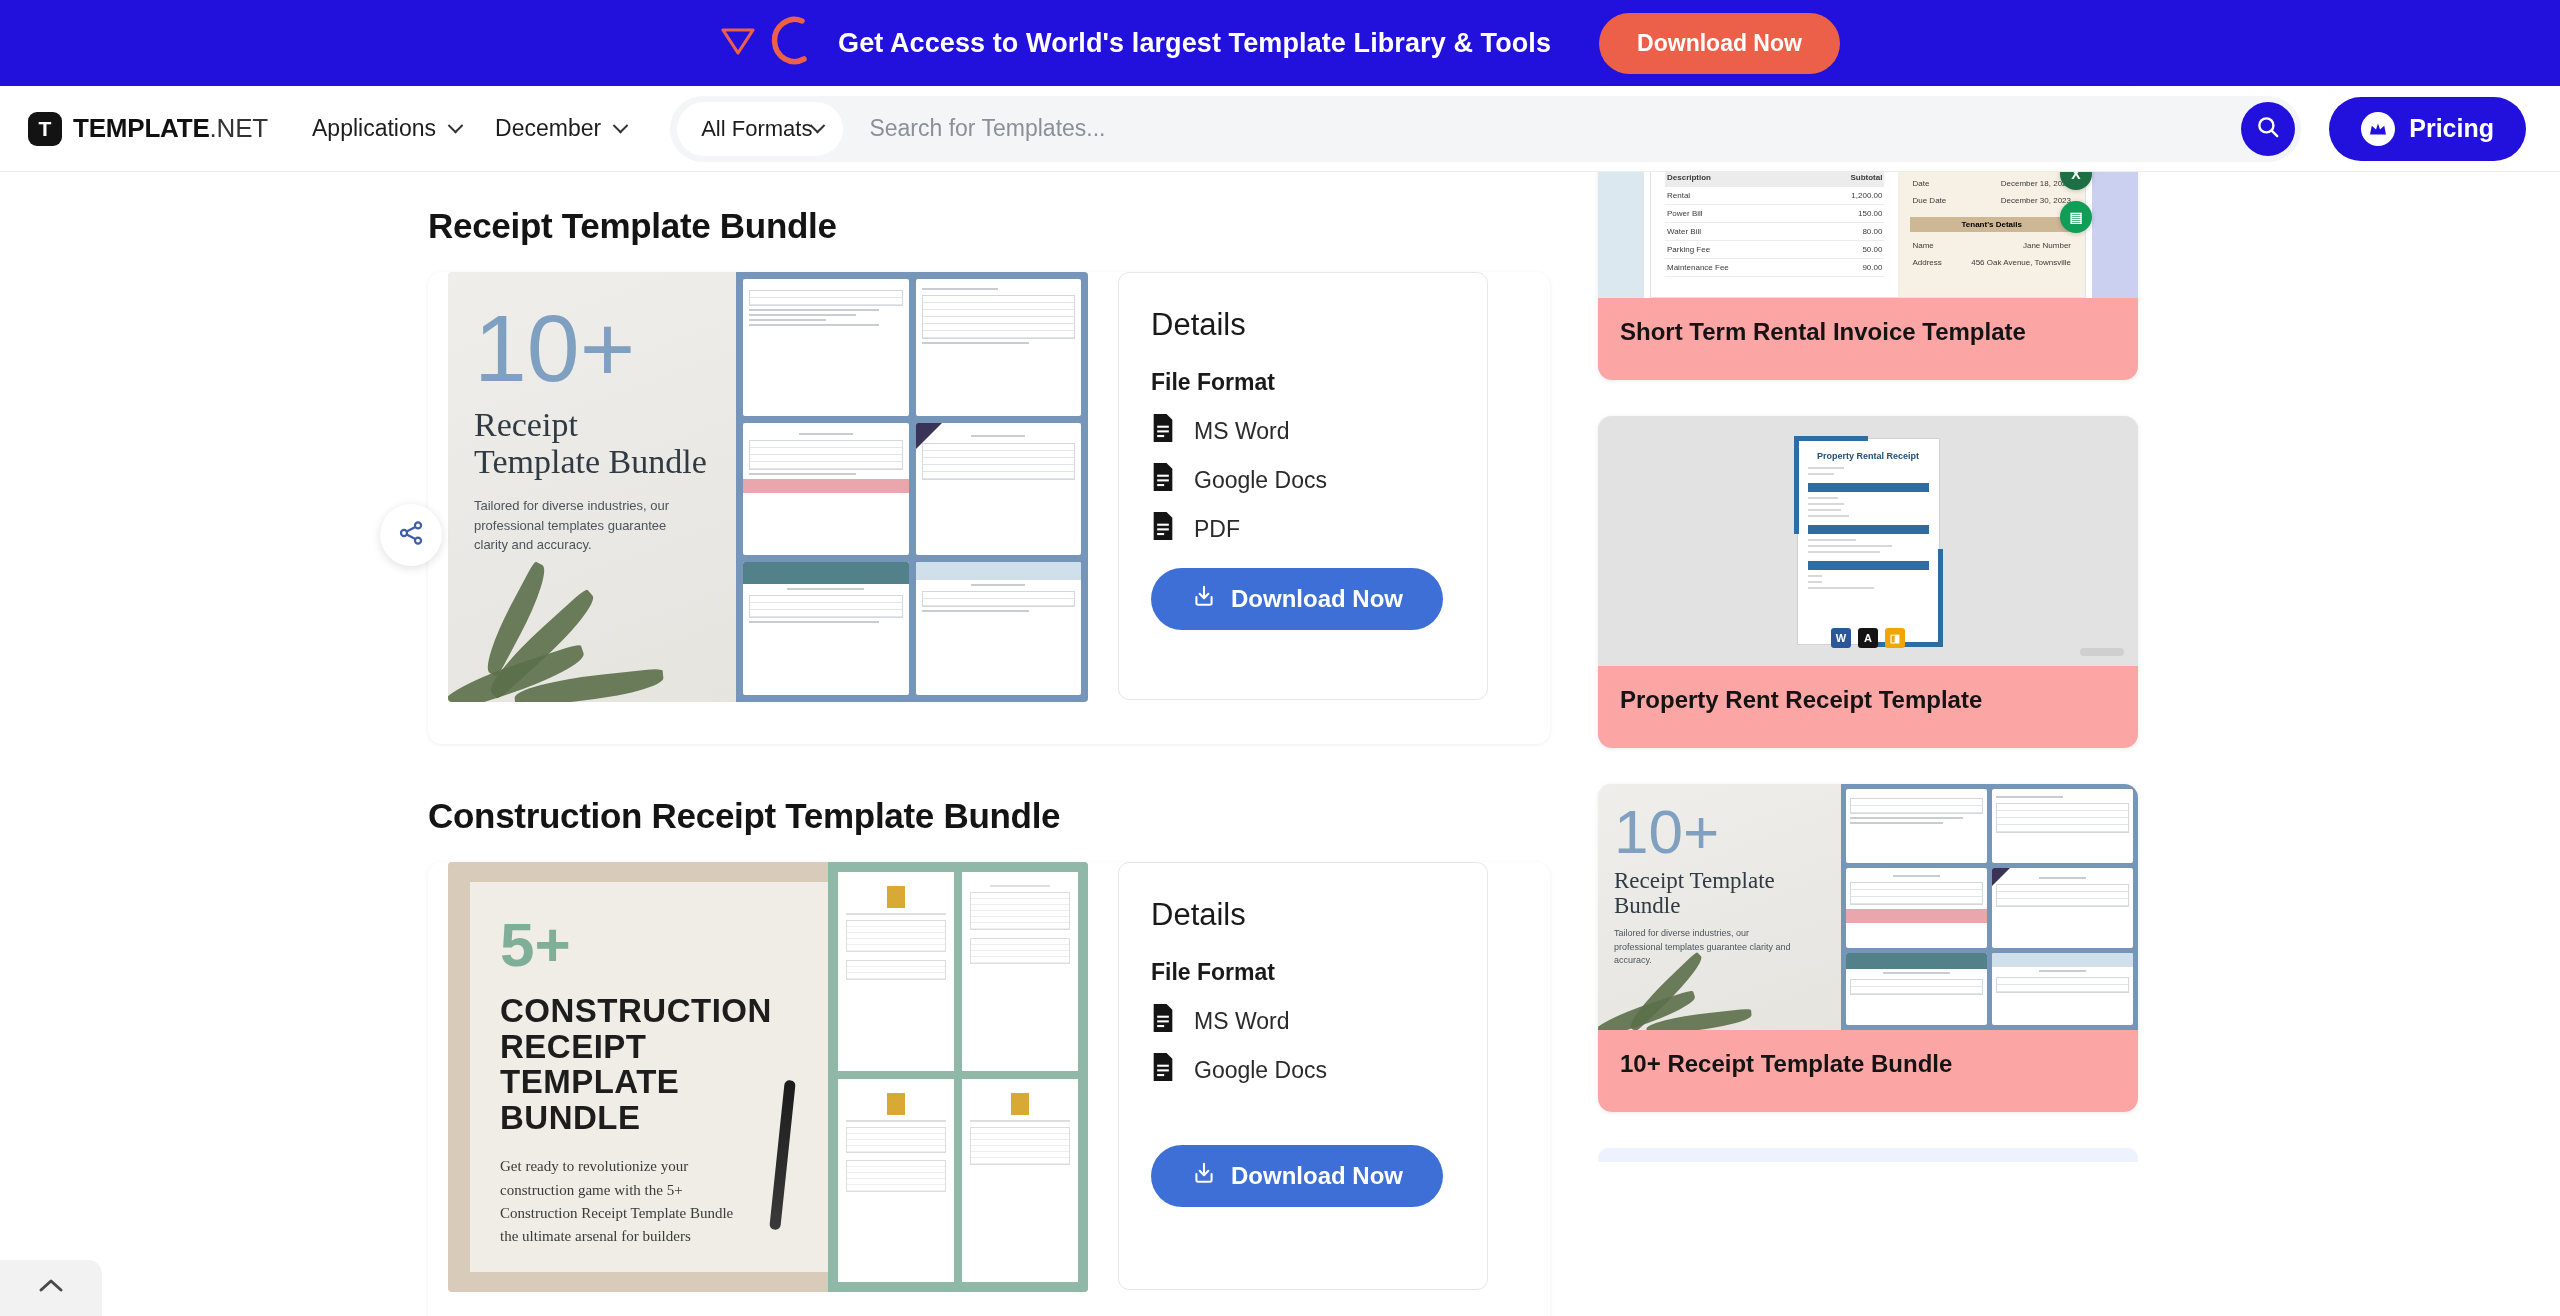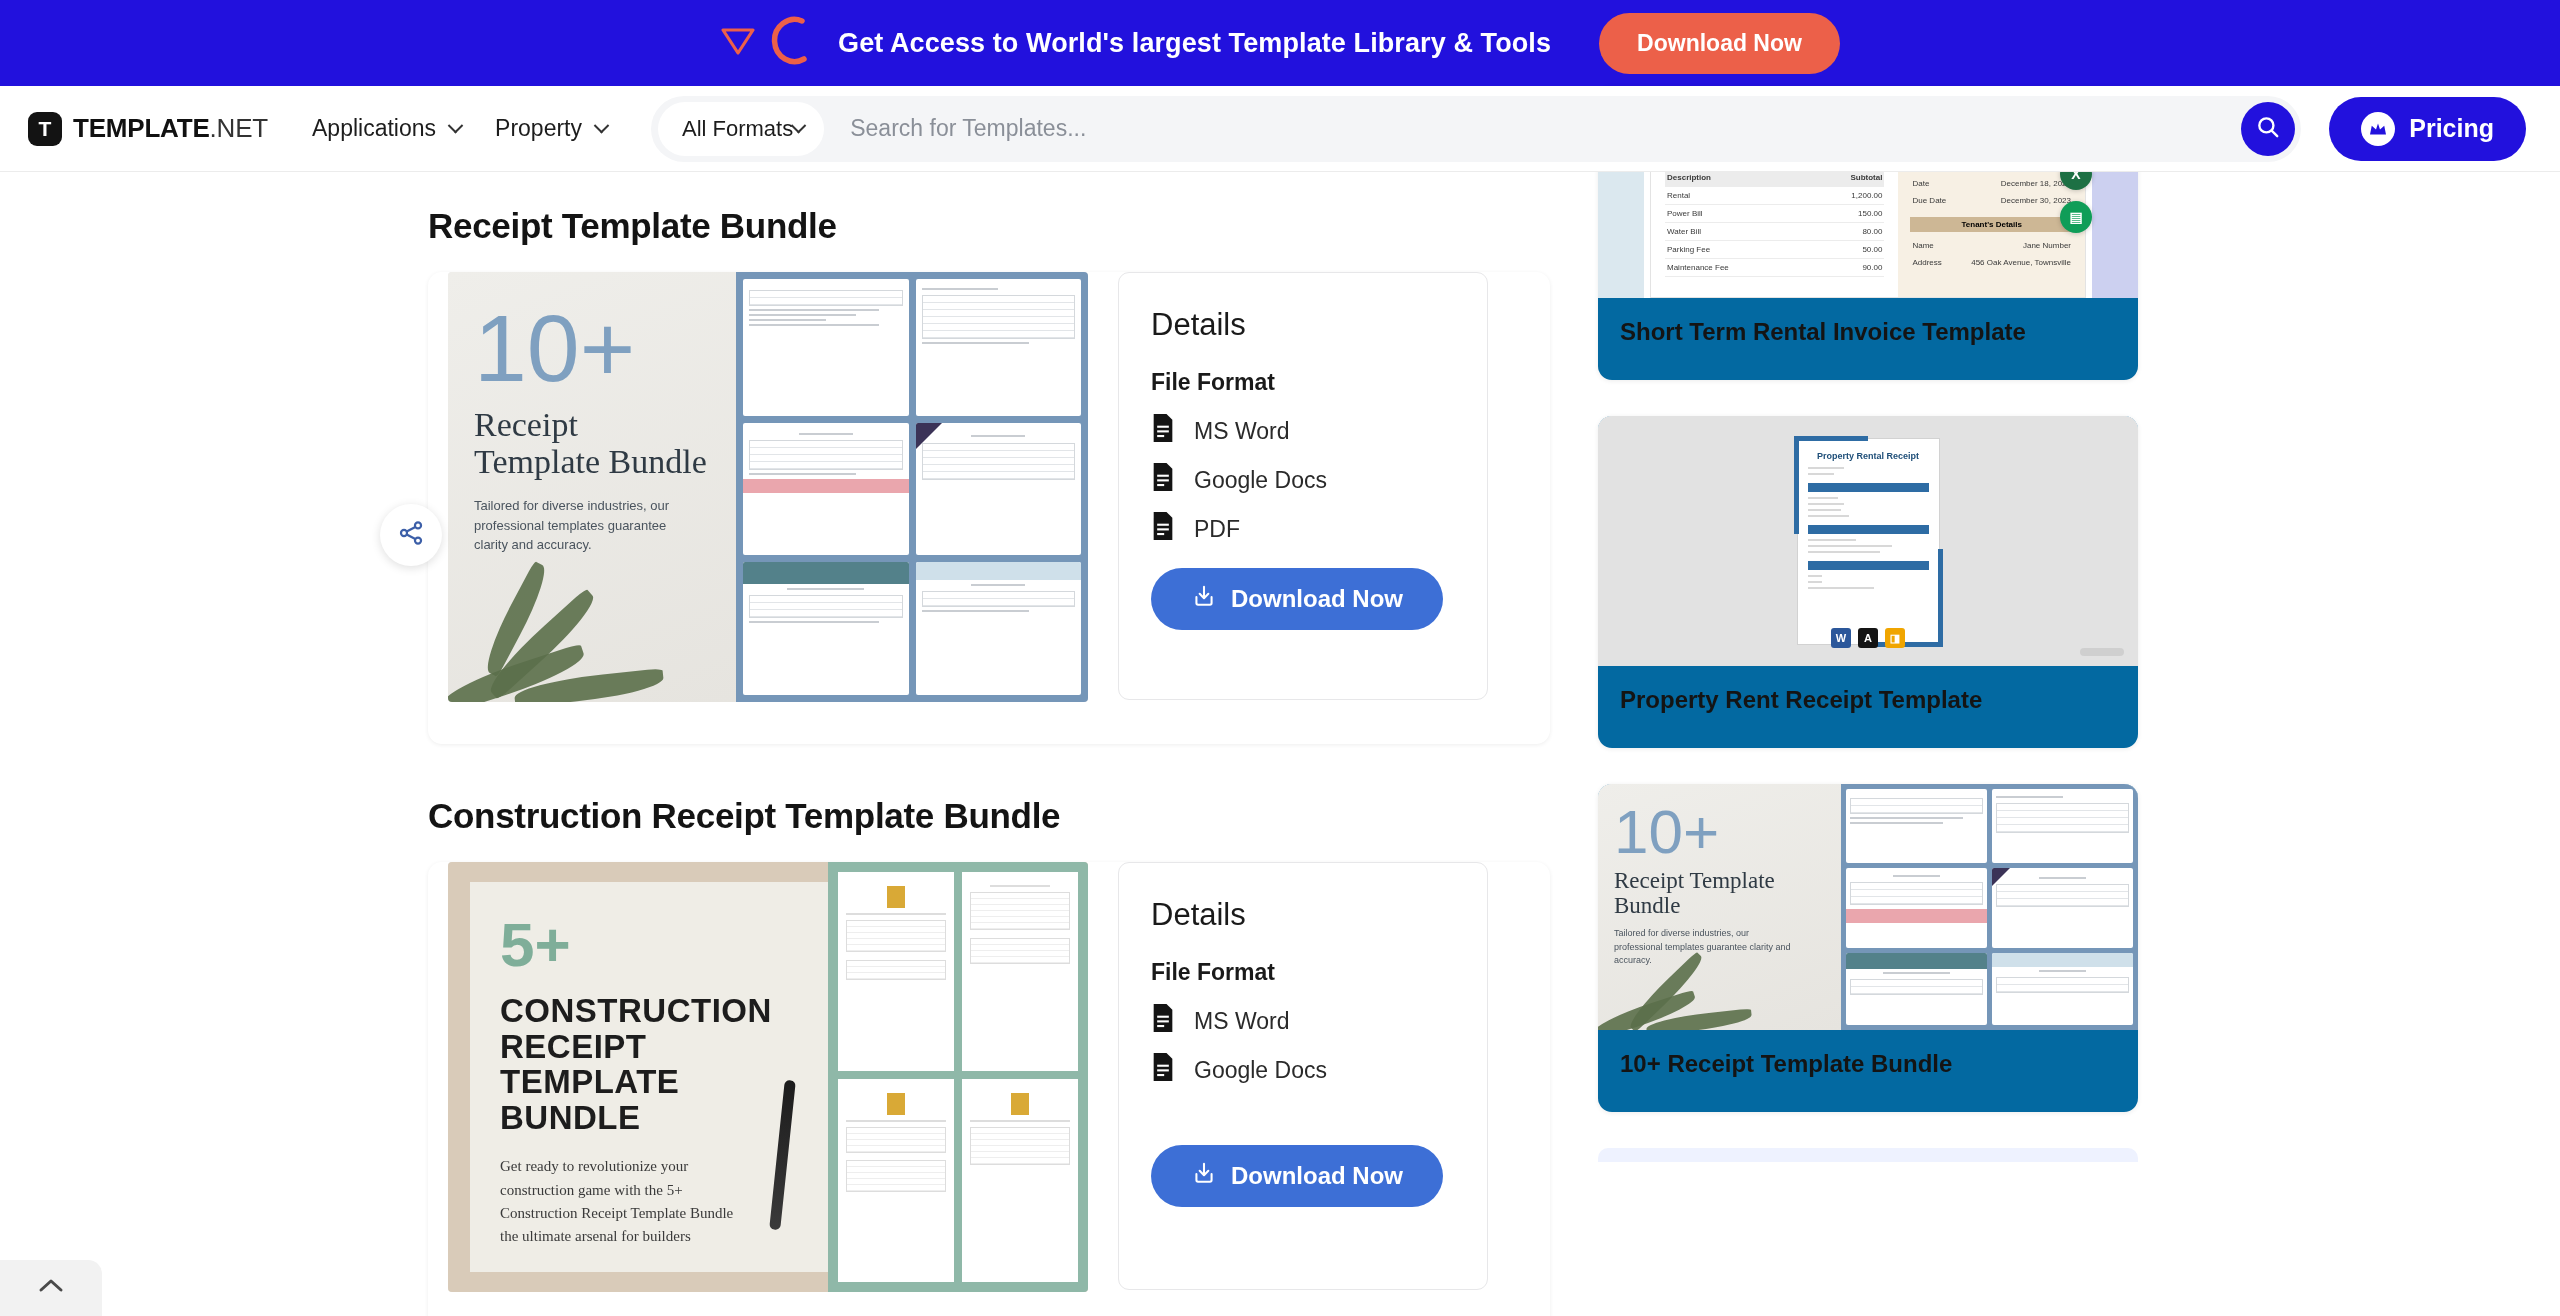--- a/index.html
+++ b/index.html
@@ -170,21 +170,21 @@
     position: absolute; left: -48px; top: 232px;
     width: 62px; height: 62px; border-radius: 50%;
     background: #fff; box-shadow: 0 2px 10px rgba(0,0,0,.13);
     display: flex; align-items: center; justify-content: center;
     cursor: pointer; z-index: 5;
   }
 
   
   .side-card {
     width: 540px;
-    background: #0369a1;
+    background: #fca5a5;
     border-radius: 14px;
     box-shadow: 0 1px 5px rgba(0,0,0,.08);
     margin-bottom: 36px;
     overflow: hidden;
     cursor: pointer;
   }
   .side-thumb { width: 100%; height: 247px; overflow: hidden; position: relative; background:#fff; }
   .side-caption { font-size: 24px; font-weight: bold; color: #141414; padding: 20px 22px 34px; }
 
   
@@ -283,21 +283,21 @@
   <div class="brand">
     <div class="brand-mark">T</div>
     <div class="brand-word"><span>TEMPLATE</span><span class="tld">.NET</span></div>
   </div>
 
   <div class="nav-item">
     <span>Applications</span>
     <span class="chev"></span>
   </div>
   <div class="nav-item">
-    <span>Property</span>
+    <span>December</span>
     <span class="chev"></span>
   </div>
 
   <div class="search-wrap">
     <div class="format-pill">
       <span>All Formats</span>
       <span class="chev"></span>
     </div>
     <input class="search-input" type="text" placeholder="Search for Templates..." style="">
     <button class="search-btn">

